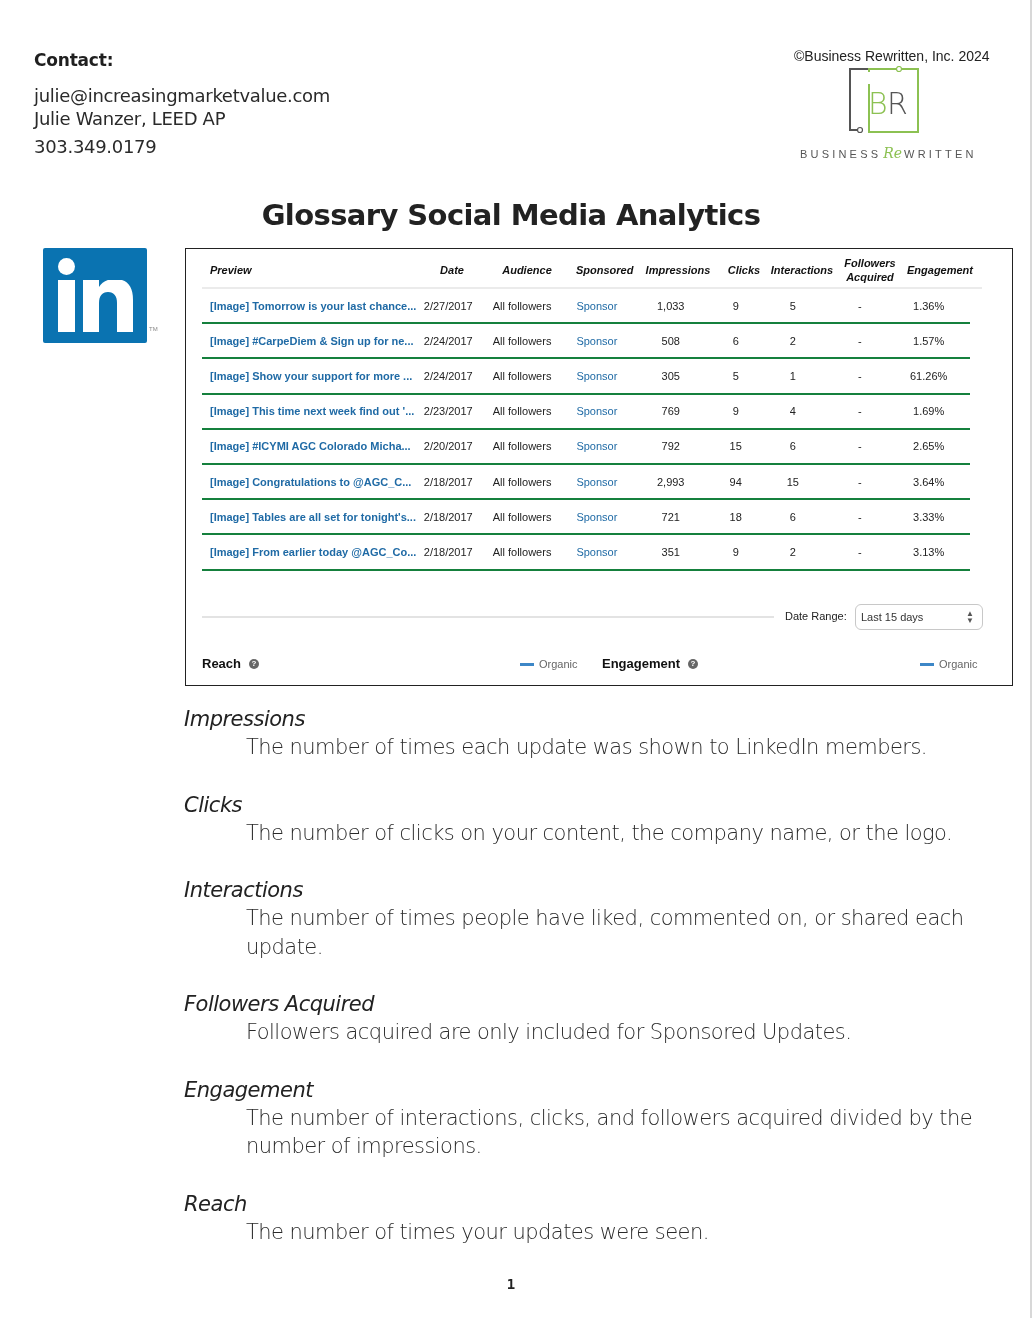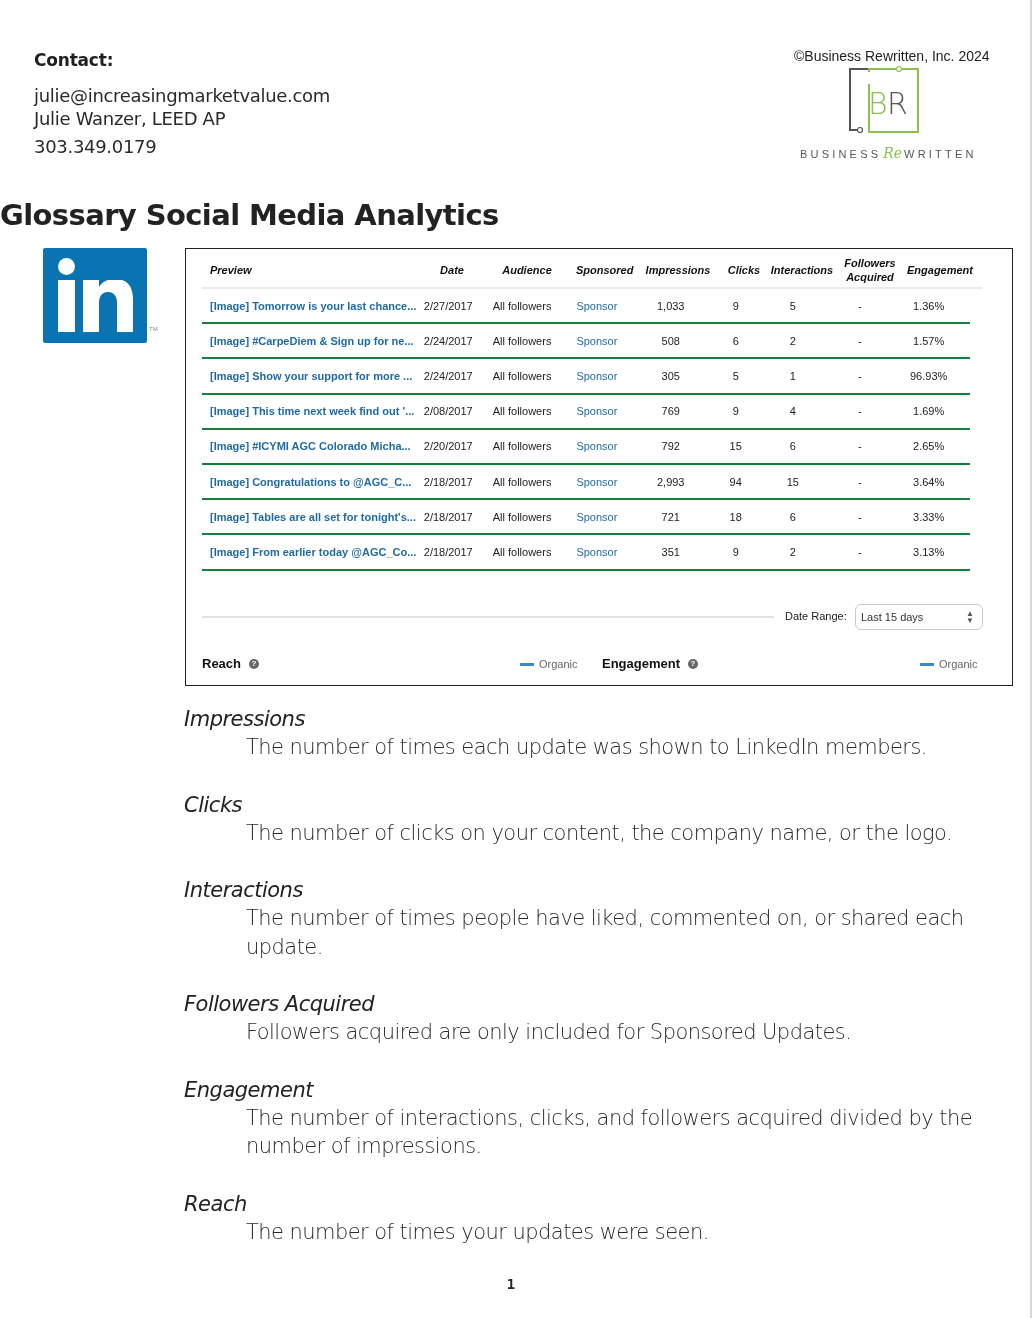--- a/index.html
+++ b/index.html
@@ -14,21 +14,21 @@
   .contact .phone { margin-top: 5px; }
 
   
   .copyright { position: absolute; left: 794px; top: 48px; font-family: "Liberation Sans", sans-serif; font-size: 14px; color: #222; }
   .br-logo { position: absolute; left: 798px; top: 66px; width: 175px; height: 100px; }
   .br-logo svg { display: block; }
   .br-word { position: absolute; left: 800px; top: 145px; font-family: "Liberation Sans", sans-serif; font-size: 11px; letter-spacing: 3.2px; color: #555; white-space: nowrap; }
   .br-word .re { font-family: "DejaVu Serif", serif; font-style: italic; color: #8cc152; font-size: 14px; letter-spacing: 0; margin: 0 2px; }
 
   
-  .page-title { position: absolute; left: 0; width: 1022px; top: 198px; font-size: 29px; font-weight: bold; color: #222; letter-spacing: -0.6px; }
+  .page-title { position: absolute; left: 0; width: 1022px; top: 198px; text-align: center; font-size: 29px; font-weight: bold; color: #222; letter-spacing: -0.6px; }
 
   
   .li-logo { position: absolute; left: 43px; top: 248px; width: 104px; height: 95px; background: #0a73b1; border-radius: 2px; }
   .li-logo .dot { position: absolute; left: 15px; top: 10px; width: 17px; height: 17px; border-radius: 50%; background: #fff; }
   .li-logo .bar-i { position: absolute; left: 15px; top: 32px; width: 17px; height: 52px; background: #fff; }
   .li-logo .n { position: absolute; left: 40px; top: 32px; width: 50px; height: 52px; }
   .tm { position: absolute; left: 149px; top: 326px; font-size: 6px; color: #888; font-family: "Liberation Sans", sans-serif; }
 
   
   .panel { position: absolute; left: 185px; top: 248px; width: 828px; height: 438px; border: 1.5px solid #222; background: #fff; font-family: "Liberation Sans", sans-serif; }
@@ -145,25 +145,25 @@
       </div>
       <div class="row">
         <div class="td c-prev">[Image] Show your support for more ...</div>
         <div class="td c-date">2/24/2017</div>
         <div class="td c-aud">All followers</div>
         <div class="td c-spon">Sponsor</div>
         <div class="td c-imp">305</div>
         <div class="td c-clk">5</div>
         <div class="td c-int">1</div>
         <div class="td c-fol">-</div>
-        <div class="td c-eng">96.93%</div>
+        <div class="td c-eng">61.26%</div>
       </div>
       <div class="row">
         <div class="td c-prev">[Image] This time next week find out '...</div>
-        <div class="td c-date">2/08/2017</div>
+        <div class="td c-date">2/23/2017</div>
         <div class="td c-aud">All followers</div>
         <div class="td c-spon">Sponsor</div>
         <div class="td c-imp">769</div>
         <div class="td c-clk">9</div>
         <div class="td c-int">4</div>
         <div class="td c-fol">-</div>
         <div class="td c-eng">1.69%</div>
       </div>
       <div class="row">
         <div class="td c-prev">[Image] #ICYMI AGC Colorado Micha...</div>

